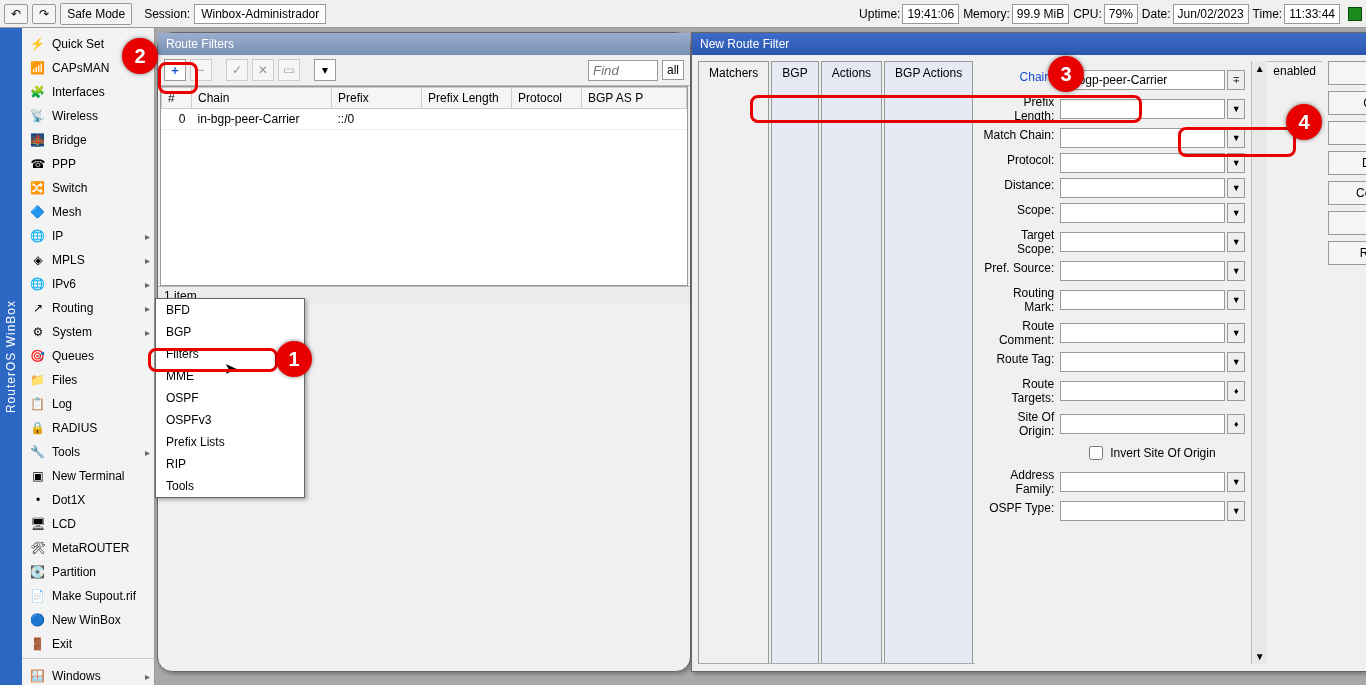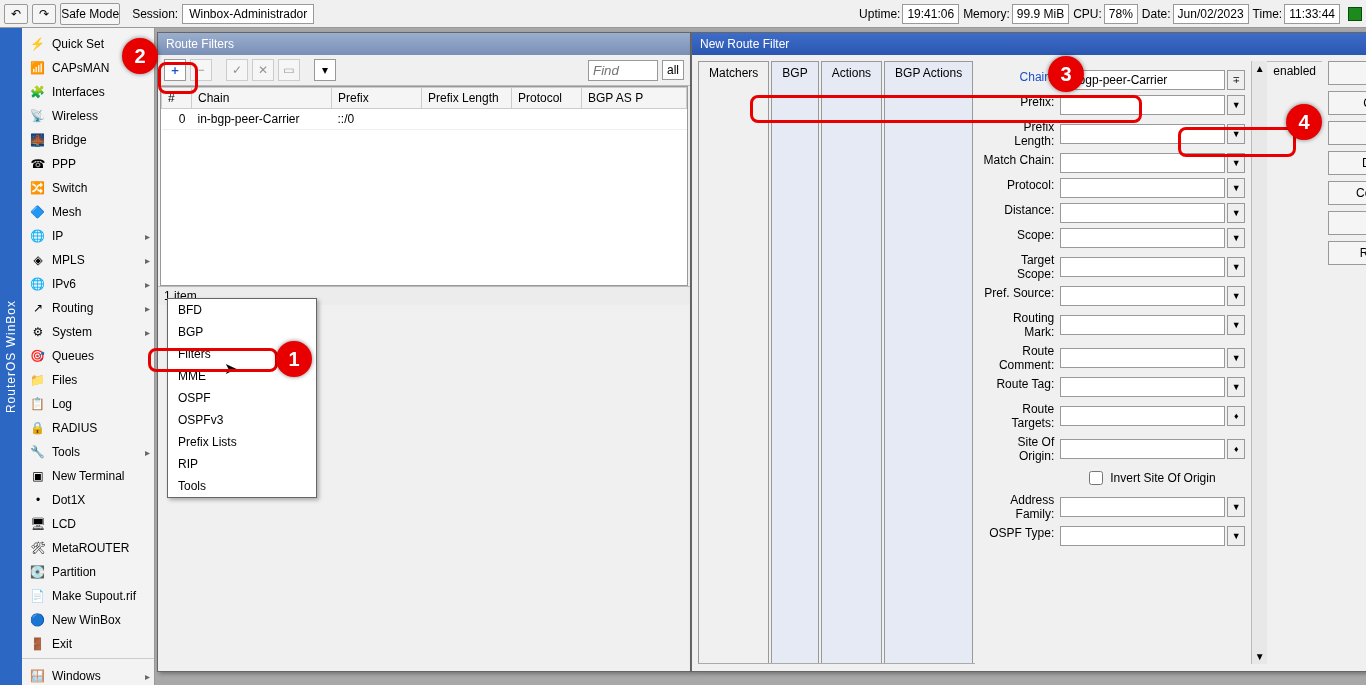--- a/index.html
+++ b/index.html
@@ -1,41 +1,41 @@
 <!DOCTYPE html>
 <html><head>
 <meta charset="utf-8">
 <style>
   * { box-sizing: border-box; font-family: Arial, sans-serif; }
   body { margin:0; padding:0; background:#fff; font-size:12px; color:#000; width:1366px; height:685px; overflow:hidden; }
 
   
   .topbar { height:28px; background:#f0f0f0; border-bottom:1px solid #999; display:flex; align-items:center; padding:0 4px; gap:4px; position:relative; }
-  .btn { background:#f5f5f5; border:1px solid #999; border-radius:2px; padding:3px 0; font-size:12px; line-height:14px; cursor:pointer; }
+  .btn { background:#f5f5f5; border:1px solid #999; border-radius:2px; padding:3px 6px; font-size:12px; line-height:14px; cursor:pointer; }
   .btn.sm { padding:2px 6px; }
   .session-label { margin-left:8px; }
   .session-box { border:1px solid #999; background:#fff; padding:2px 6px; }
   .topbar-right { margin-left:auto; display:flex; align-items:center; gap:2px; }
   .val-box { border:1px solid #999; background:#fff; padding:2px 4px; margin-right:2px; }
   .led { width:14px; height:14px; background:#1c8a1c; border:1px solid #0a4a0a; margin-left:4px; }
 
   
   .main { display:flex; height:657px; }
   .vbar { width:22px; background:linear-gradient(#2c67c4,#2c67c4); display:flex; flex-direction:column; align-items:center; justify-content:flex-end; color:#fff; }
   .vbar .vtitle { writing-mode:vertical-rl; transform:rotate(180deg); letter-spacing:1px; margin:auto 0; font-size:12px;}
   .sidebar { width:133px; background:#f3f3f3; border-right:1px solid #999; padding:4px 0; }
   .side-item { display:flex; align-items:center; gap:6px; padding:4px 8px; cursor:pointer; position:relative; }
   .side-item .ic { width:16px; height:16px; display:flex; align-items:center; justify-content:center; }
   .side-item .ar { position:absolute; right:4px; font-size:10px; color:#666; }
 
   .workspace { flex:1; background:#a8a8a8; position:relative; }
 
   
   .win { position:absolute; background:#f0f0f0; border:1px solid #666; box-shadow:2px 2px 4px rgba(0,0,0,0.3); }
-  .win.routefilters { left:2px; top:4px; width:534px; height:640px; }
+  .win.routefilters { left:2px; top:4px; width:534px; height:640px;border-radius:15px; }
   .win-title { background:linear-gradient(#9aaecf,#7a8fb5); color:#fff; padding:4px 8px; font-size:12px; display:flex; align-items:center; justify-content:space-between; }
   .win-title .wtxt { flex:1; }
   .win .toolbar { padding:4px 6px; display:flex; align-items:center; gap:4px; border-bottom:1px solid #bbb; background:#f0f0f0; position:relative;}
   .tbtn { width:22px; height:22px; border:1px solid #999; background:#fff; display:flex; align-items:center; justify-content:center; cursor:pointer; }
   .tbtn.disabled { opacity:0.4; }
   .find-box { border:1px solid #999; padding:2px 4px; width:70px; background:#fff; color:#aaa; font-style:italic; }
   .sel { border:1px solid #999; padding:2px 4px; background:#fff;text-align:right; }
   .table-wrap { background:#fff; border:1px solid #999; margin:0 2px; height:200px; overflow:hidden; }
   table.tbl { width:100%; border-collapse:collapse; font-size:12px; }
   table.tbl th { background:#f5f5f5; border:1px solid #ccc; text-align:left; padding:3px 6px; font-weight:normal; }
@@ -84,21 +84,21 @@
   <div class="btn sm">↷</div>
   <div class="btn">Safe Mode</div>
   <span class="session-label">Session:</span>
   <span class="session-box">Winbox-Administrador</span>
   <div class="topbar-right">
     <span>Uptime:</span>
     <span class="val-box">19:41:06</span>
     <span>Memory:</span>
     <span class="val-box">99.9 MiB</span>
     <span>CPU:</span>
-    <span class="val-box">78%</span>
+    <span class="val-box">79%</span>
     <span>Date:</span>
     <span class="val-box">Jun/02/2023</span>
     <span>Time:</span>
     <span class="val-box">11:33:44</span>
     <div class="led"></div>
   </div>
 </div>
 
 <div class="main">
 
@@ -276,21 +276,21 @@
               <td></td>
               <td></td>
               <td></td>
             </tr>
           </tbody>
         </table>
       </div>
       <div class="statusbar">1 item</div>
     </div>
 
-    <div class="submenu" style="top:270px; left:12px;">
+    <div class="submenu" style="top:270px; left:0px;">
       <div class="mitem">BFD</div>
       <div class="mitem">BGP</div>
       <div class="mitem">Filters</div>
       <div class="mitem">MME</div>
       <div class="mitem">OSPF</div>
       <div class="mitem">OSPFv3</div>
       <div class="mitem">Prefix Lists</div>
       <div class="mitem">RIP</div>
       <div class="mitem">Tools</div>
     </div>
@@ -308,27 +308,20 @@
             <div class="tab">Actions</div>
             <div class="tab">BGP Actions</div>
           </div>
           <div style="display:flex; flex:1; overflow:hidden;">
             <div class="form">
               <div class="row">
                   <span class="lbl blue">Chain:</span>
                 <div class="fld">
                     <input class="inp" value="in-bgp-peer-Carrier" style="">
                     <div class="dd">∓</div>
-                  </div>
-                </div>
-              <div class="row">
-                  <span class="lbl">Prefix:</span>
-                <div class="fld">
-                    <input class="inp" style="">
-                    <div class="dd">▼</div>
                   </div>
                 </div>
               <div class="row">
                   <span class="lbl">Prefix Length:</span>
                 <div class="fld">
                     <input class="inp" style="">
                     <div class="dd">▼</div>
                   </div>
                 </div>
               <div class="row">

